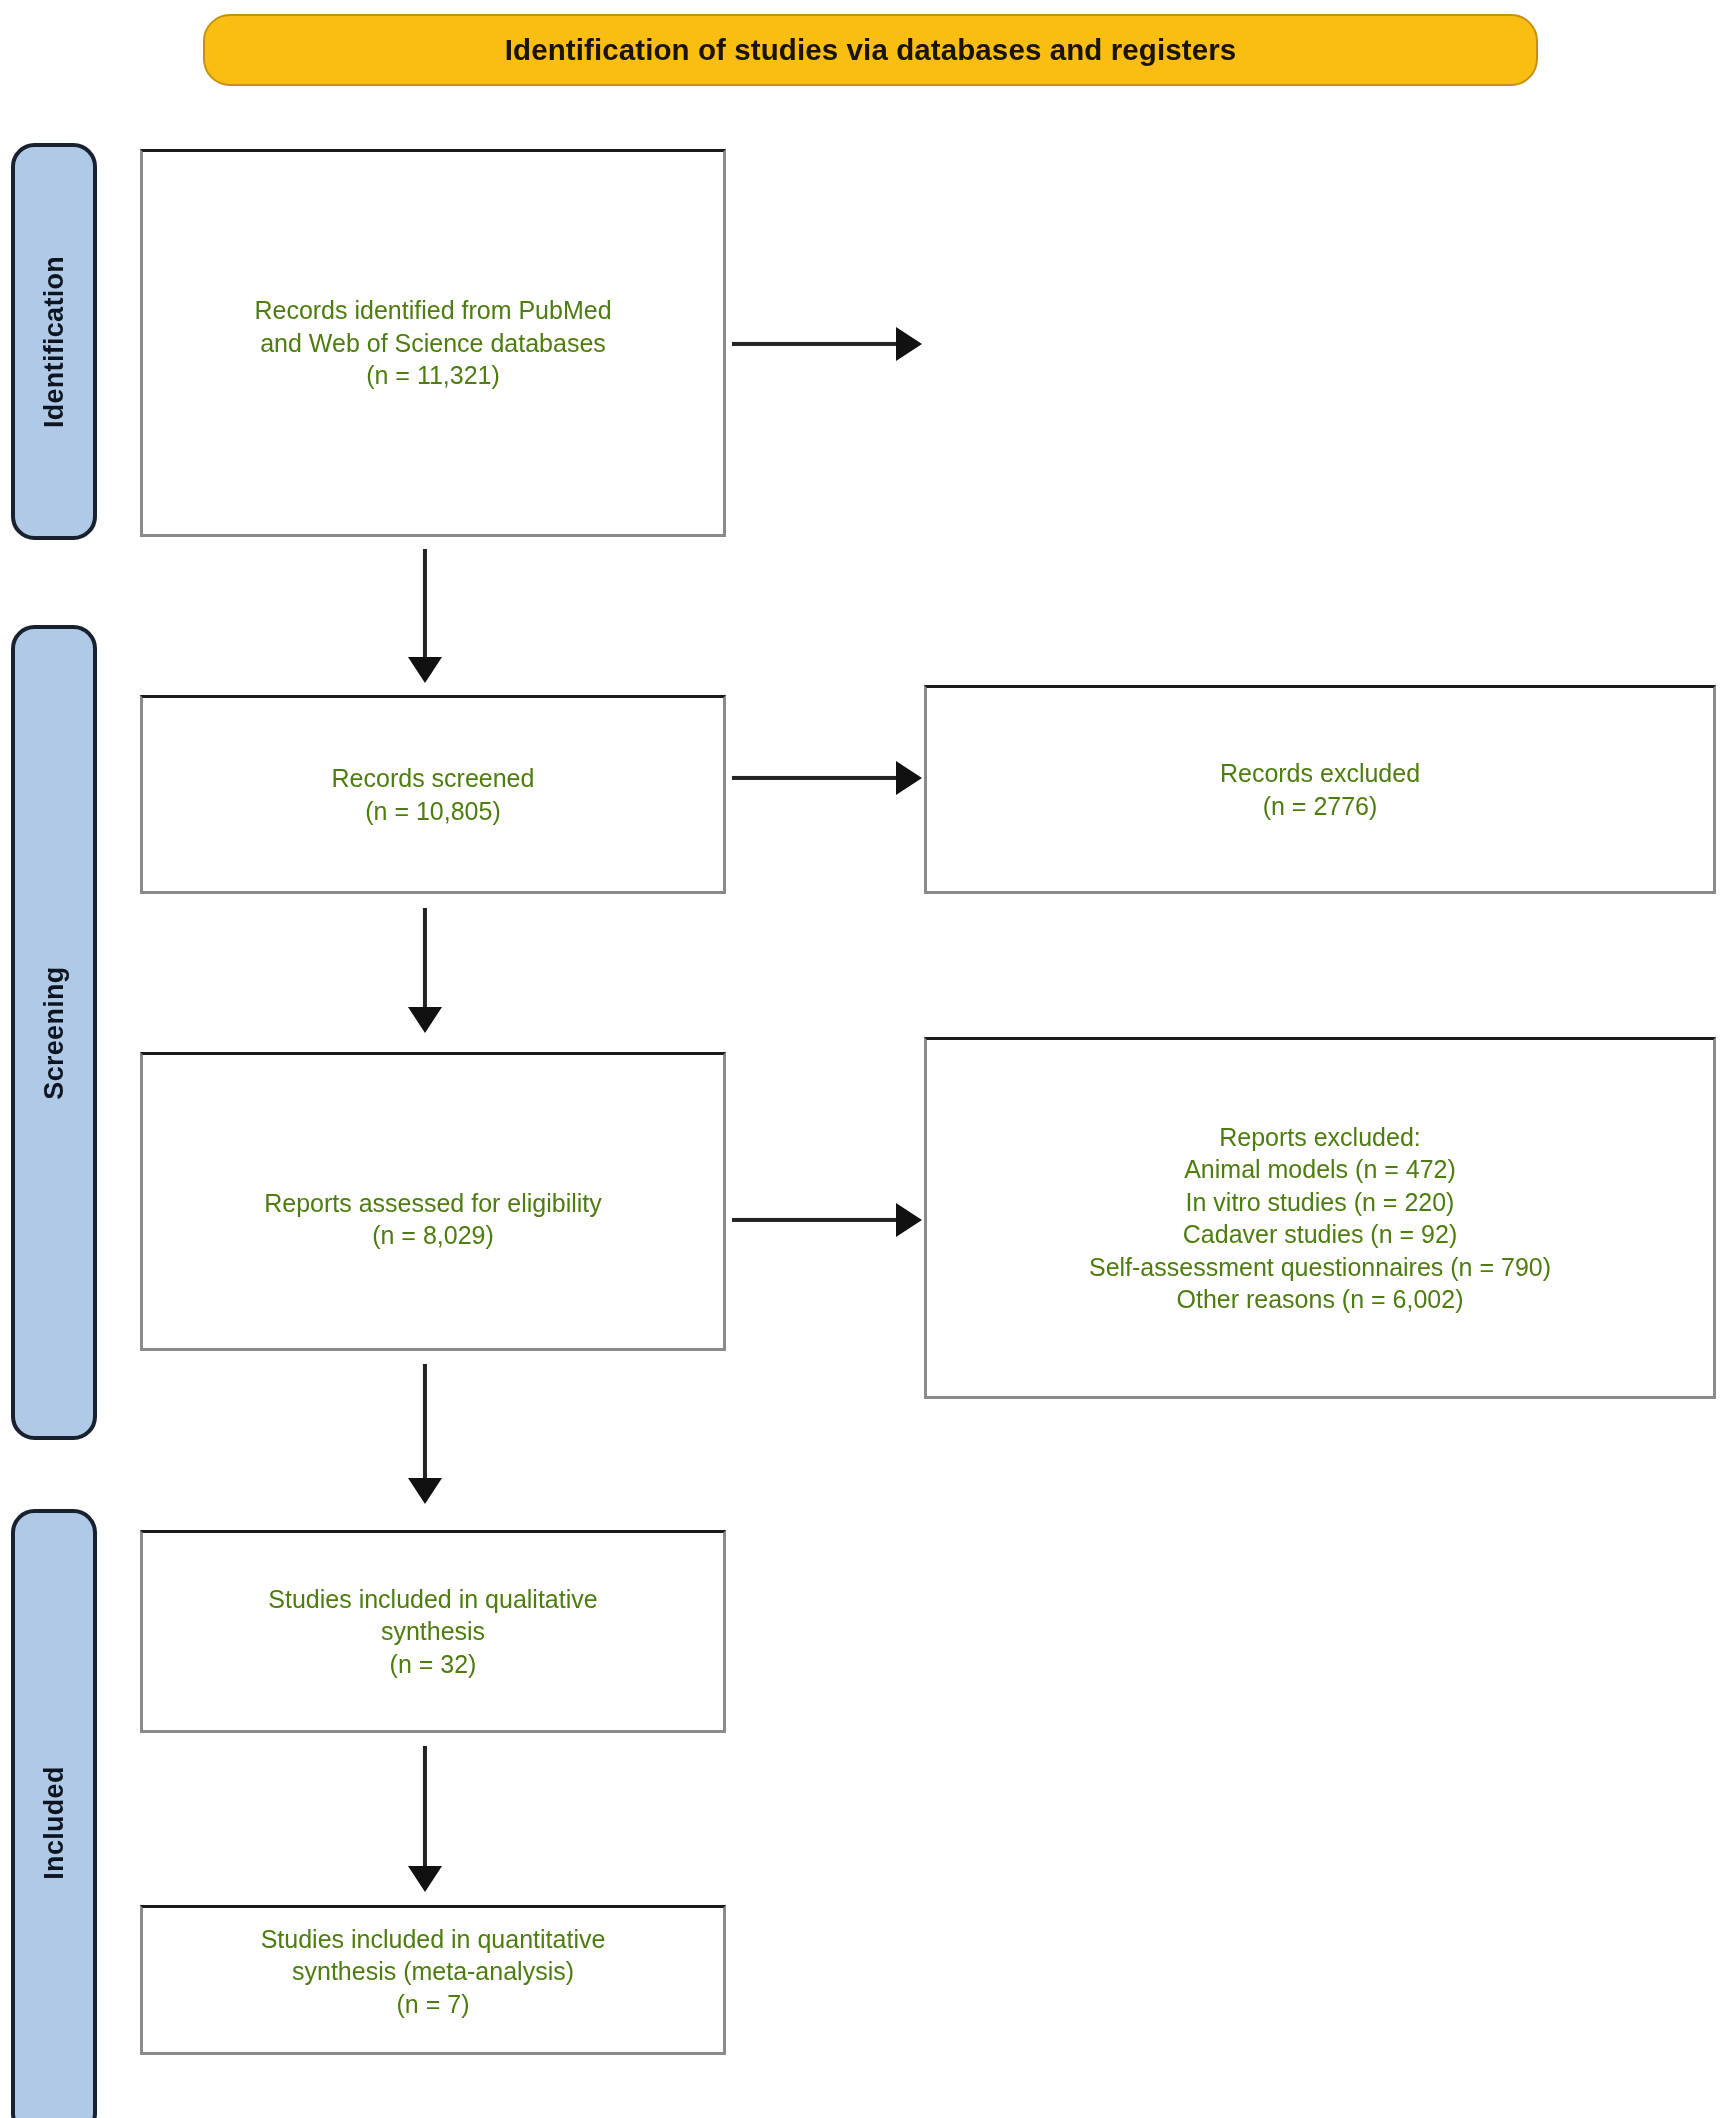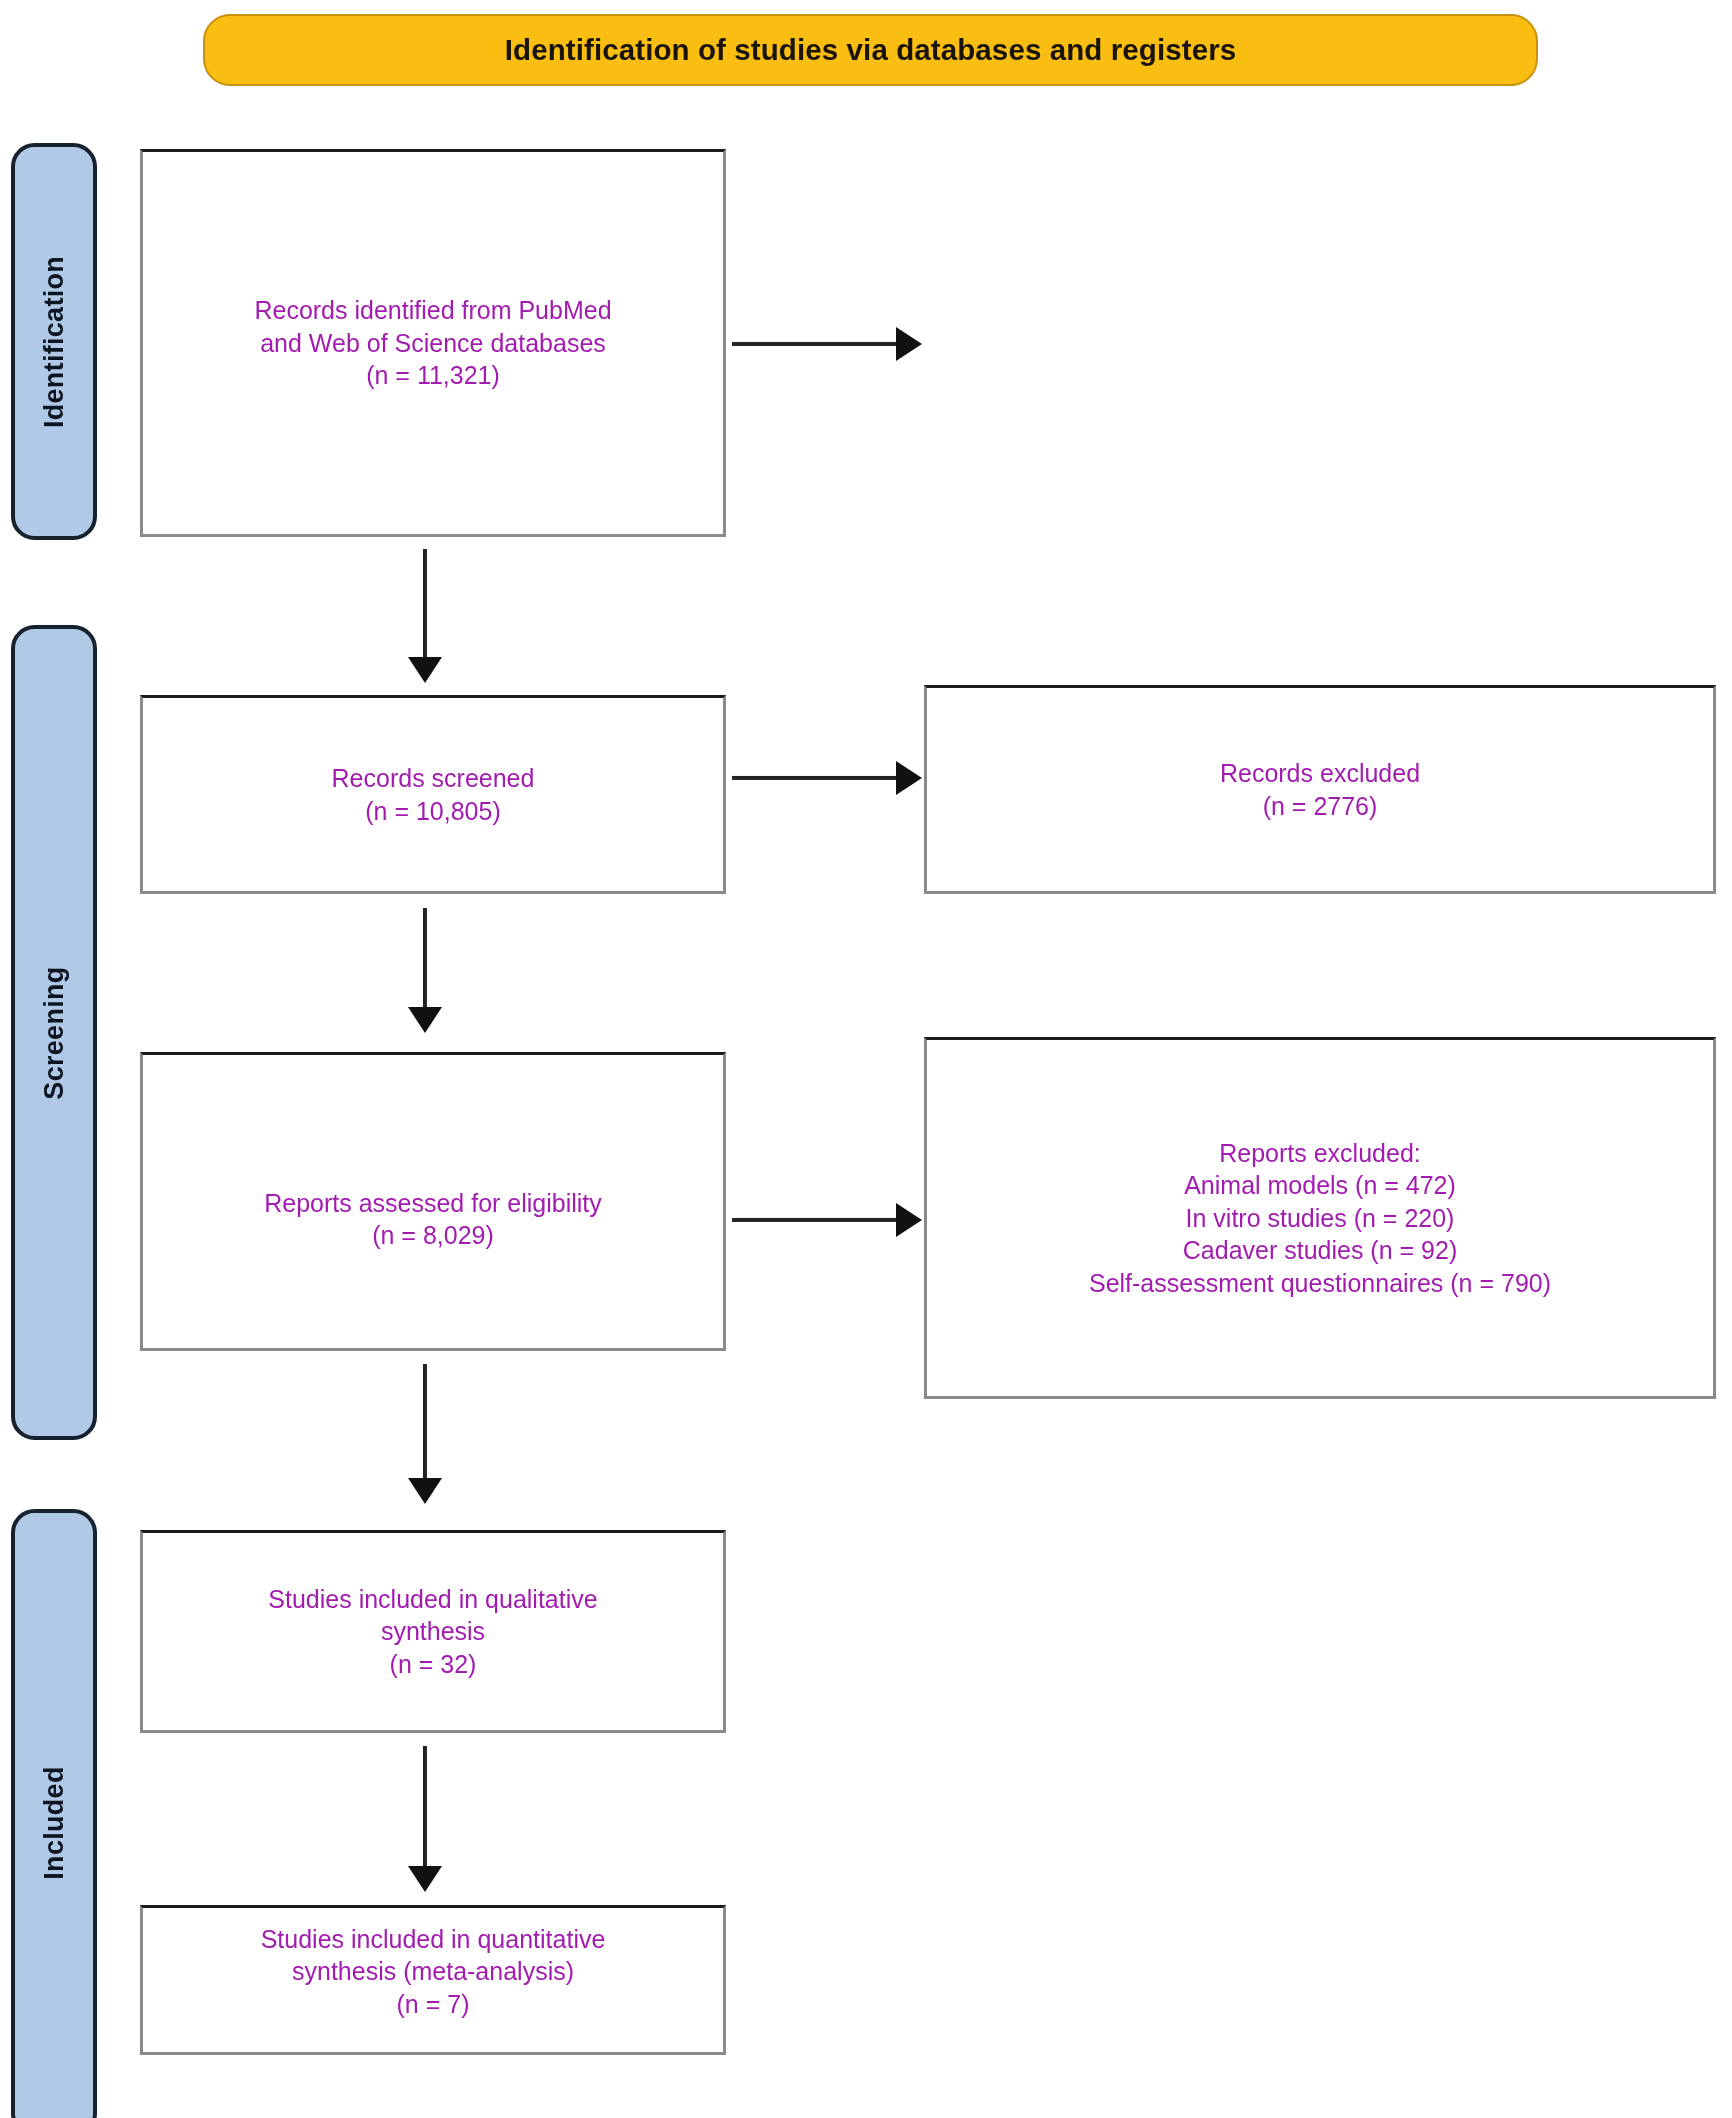--- a/index.html
+++ b/index.html
@@ -70,21 +70,21 @@
     border-right: 3.5px solid #8a8a8a;
     border-bottom: 3.5px solid #8a8a8a;
     display: flex;
     align-items: center;
     justify-content: center;
   }
   .pbox .ptext {
     text-align: center;
     font-size: 25px;
     line-height: 1.30;
-    color: #a21caf;
+    color: #4d7c0f;
     padding: 0 9.4px;
   }
   .pbox .ptext em {
     font-style: italic;
   }
 
   
   .pbox.shift-down .ptext { position: relative; top: 17.7px; }
   .pbox.shift-up .ptext   { position: relative; top: -8.3px; }
 
@@ -206,20 +206,21 @@
     </div>
   </div>
 
   <div class="pbox" style="left:924px; top:1037px; width:792px; height:362px;">
     <div class="ptext">
       <div>Reports excluded:</div>
       <div>Animal models (n = 472)</div>
       <div>In vitro studies (n = 220)</div>
       <div>Cadaver studies (n = 92)</div>
       <div>Self-assessment questionnaires (n = 790)</div>
+      <div>Other reasons (n = 6,002)</div>
     </div>
   </div>
 
   <div class="arrow-h" style="left:732px; top:1220px; width:189px;">
     <div class="shaft" style="width:167px;"></div>
     <div class="head" style="left:164px;"></div>
   </div>
 
   <div class="arrow-v" style="left:425px; top:1364px; height:141px;">
     <div class="shaft" style="height:117px;"></div>

